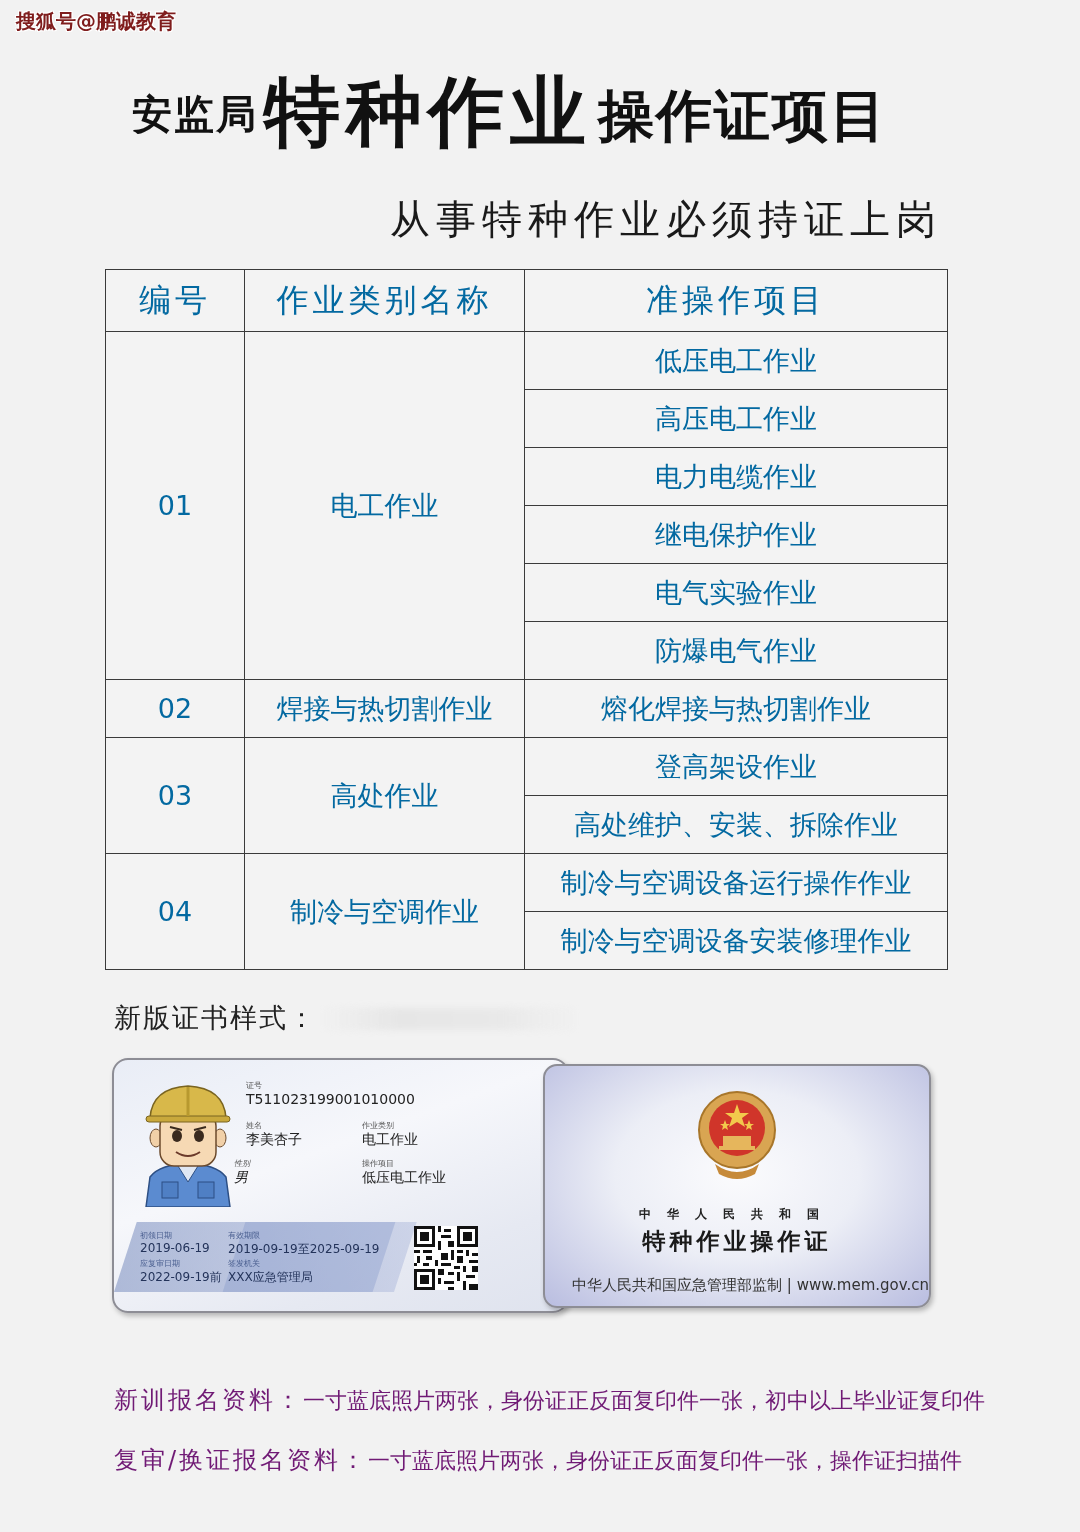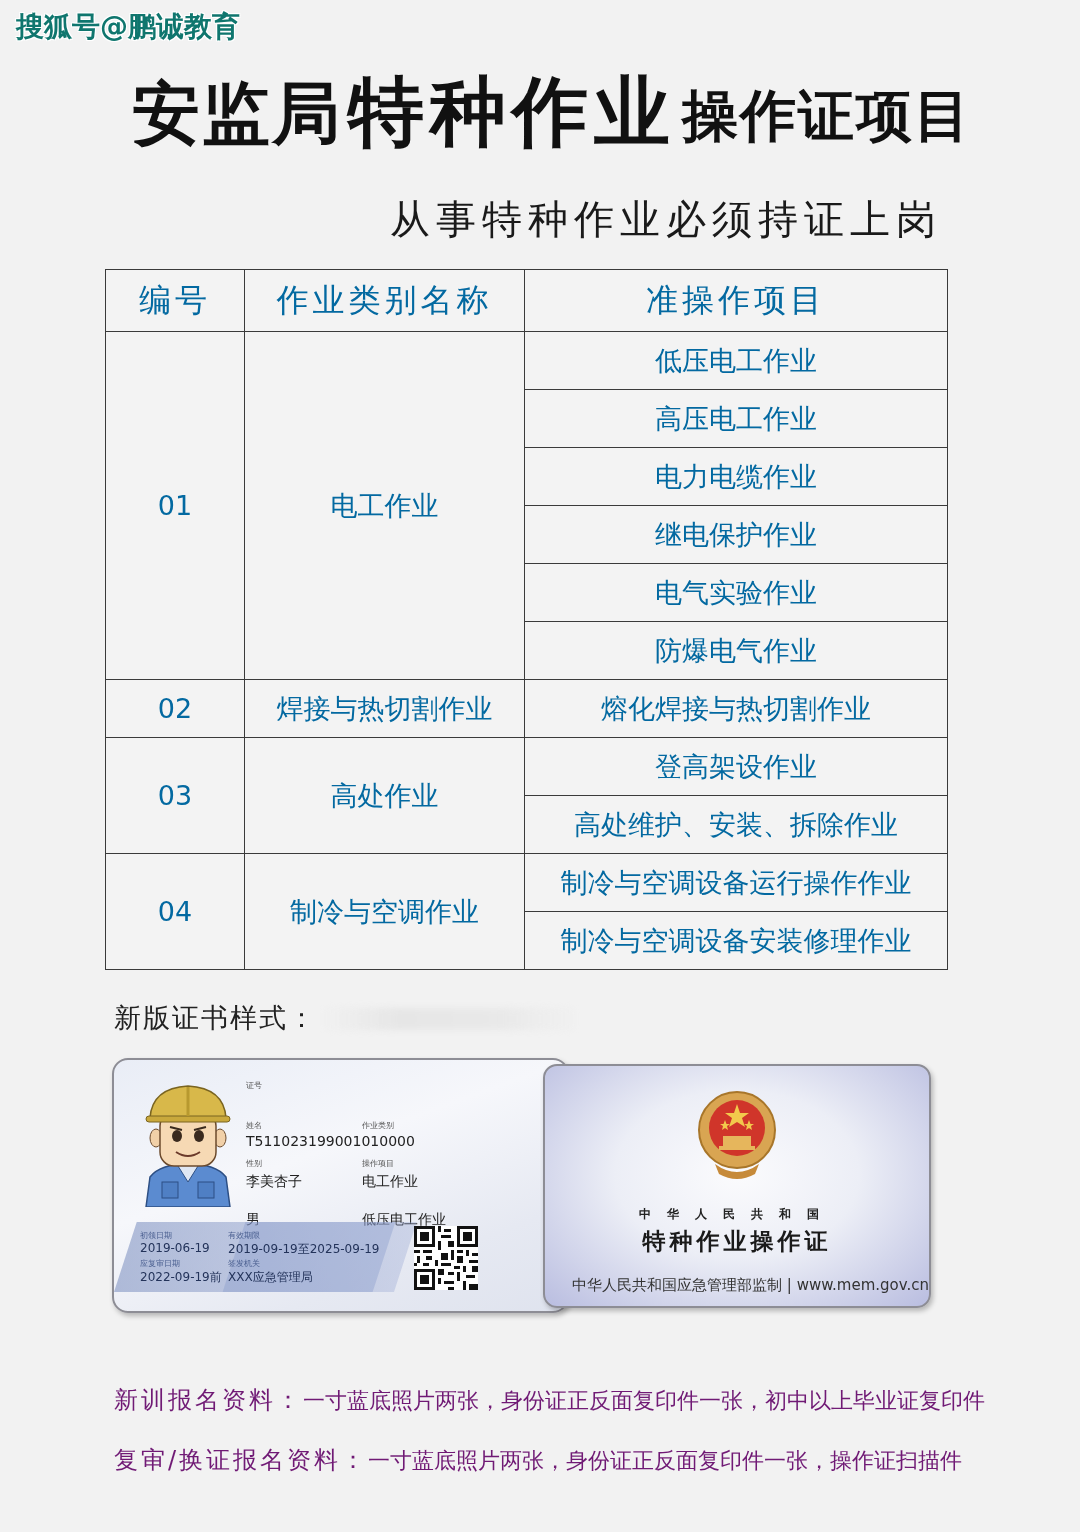--- a/index.html
+++ b/index.html
@@ -1,31 +1,31 @@
 <!DOCTYPE html>
 <html><head>
   <meta charset="utf-8">
   <style>
     * { box-sizing: border-box; margin: 0; padding: 0; }
     html, body { width: 1080px; height: 1532px; background: #f2f2f2; overflow: hidden; }
     body { position: relative; font-family: "DejaVu Sans", "Liberation Sans", sans-serif; color: #1a1a1a; }
 
     .watermark {
       position: absolute; left: 16px; top: 8px;
-      font-size: 28px; font-weight: bold; color: #0f766e;
+      font-size: 20px; font-weight: bold; color: #7f1d1d;
       text-shadow: 1px 1px 0 #fff, -1px -1px 0 #fff, 1px -1px 0 #fff, -1px 1px 0 #fff;
       letter-spacing: 0px;
     }
 
     .title {
       position: absolute; left: 132px; top: 72px; width: 820px;
       display: flex; align-items: flex-end; white-space: nowrap;
       font-weight: bold; color: #111;
     }
-    .title .t-small { font-size: 68px; line-height: 76px; letter-spacing: 2px; }
+    .title .t-small { font-size: 40px; line-height: 76px; letter-spacing: 2px; }
     .title .t-big { font-size: 76px; line-height: 80px; letter-spacing: 6px; margin: 0 6px; }
     .title .t-small2 { font-size: 56px; line-height: 72px; letter-spacing: 2px; }
 
     .subtitle {
       position: absolute; right: 138px; top: 192px;
       font-size: 40px; letter-spacing: 6px; color: #1a1a1a;
     }
 
     table.ops {
       position: absolute; left: 105px; top: 269px; width: 843px;
@@ -56,21 +56,21 @@
       border-radius: 16px; border: 2px solid #8d8d95;
       background: linear-gradient(160deg, #e9edf6 0%, #f6f7fb 40%, #e6e9f2 75%, #dfe3ee 100%);
       box-shadow: 2px 3px 5px rgba(0,0,0,0.25);
       overflow: hidden;
     }
     .worker {
       position: absolute; left: 26px; top: 22px; width: 96px; height: 125px;
     }
     .cf-field { position: absolute; color: #222; }
     .cf-lbl { font-size: 8px; color: #555; }
-    .cf-val { font-size: 14px; margin-top: 42px; }
+    .cf-val { font-size: 14px; }
     .mem-band {
       position: absolute; left: 0; top: 162px; width: 280px; height: 70px;
       background: linear-gradient(90deg, rgba(120,140,190,0.55), rgba(150,165,210,0.35));
       transform: skewX(-18deg); transform-origin: left bottom;
     }
     .mem-band2 {
       position: absolute; left: 120px; top: 162px; width: 150px; height: 70px;
       background: rgba(130,150,200,0.35); transform: skewX(-18deg);
     }
     .band-text { position: absolute; color: #23335a; }
@@ -197,21 +197,21 @@
   </svg>
 
   <div class="cf-field" style="left:132px; top:20px;">
     <div class="cf-lbl">证号</div>
     <div class="cf-val" style="font-size:14px;">T511023199001010000</div>
   </div>
   <div class="cf-field" style="left:132px; top:60px;">
     <div class="cf-lbl">姓名</div>
     <div class="cf-val">李美杏子</div>
   </div>
-  <div class="cf-field" style="left:132px; top:98px;">
+  <div class="cf-field" style="left:120px; top:98px;font-style:italic;">
     <div class="cf-lbl">性别</div>
     <div class="cf-val">男</div>
   </div>
   <div class="cf-field" style="left:248px; top:60px;">
     <div class="cf-lbl">作业类别</div>
     <div class="cf-val">电工作业</div>
   </div>
   <div class="cf-field" style="left:248px; top:98px;">
     <div class="cf-lbl">操作项目</div>
     <div class="cf-val">低压电工作业</div>

